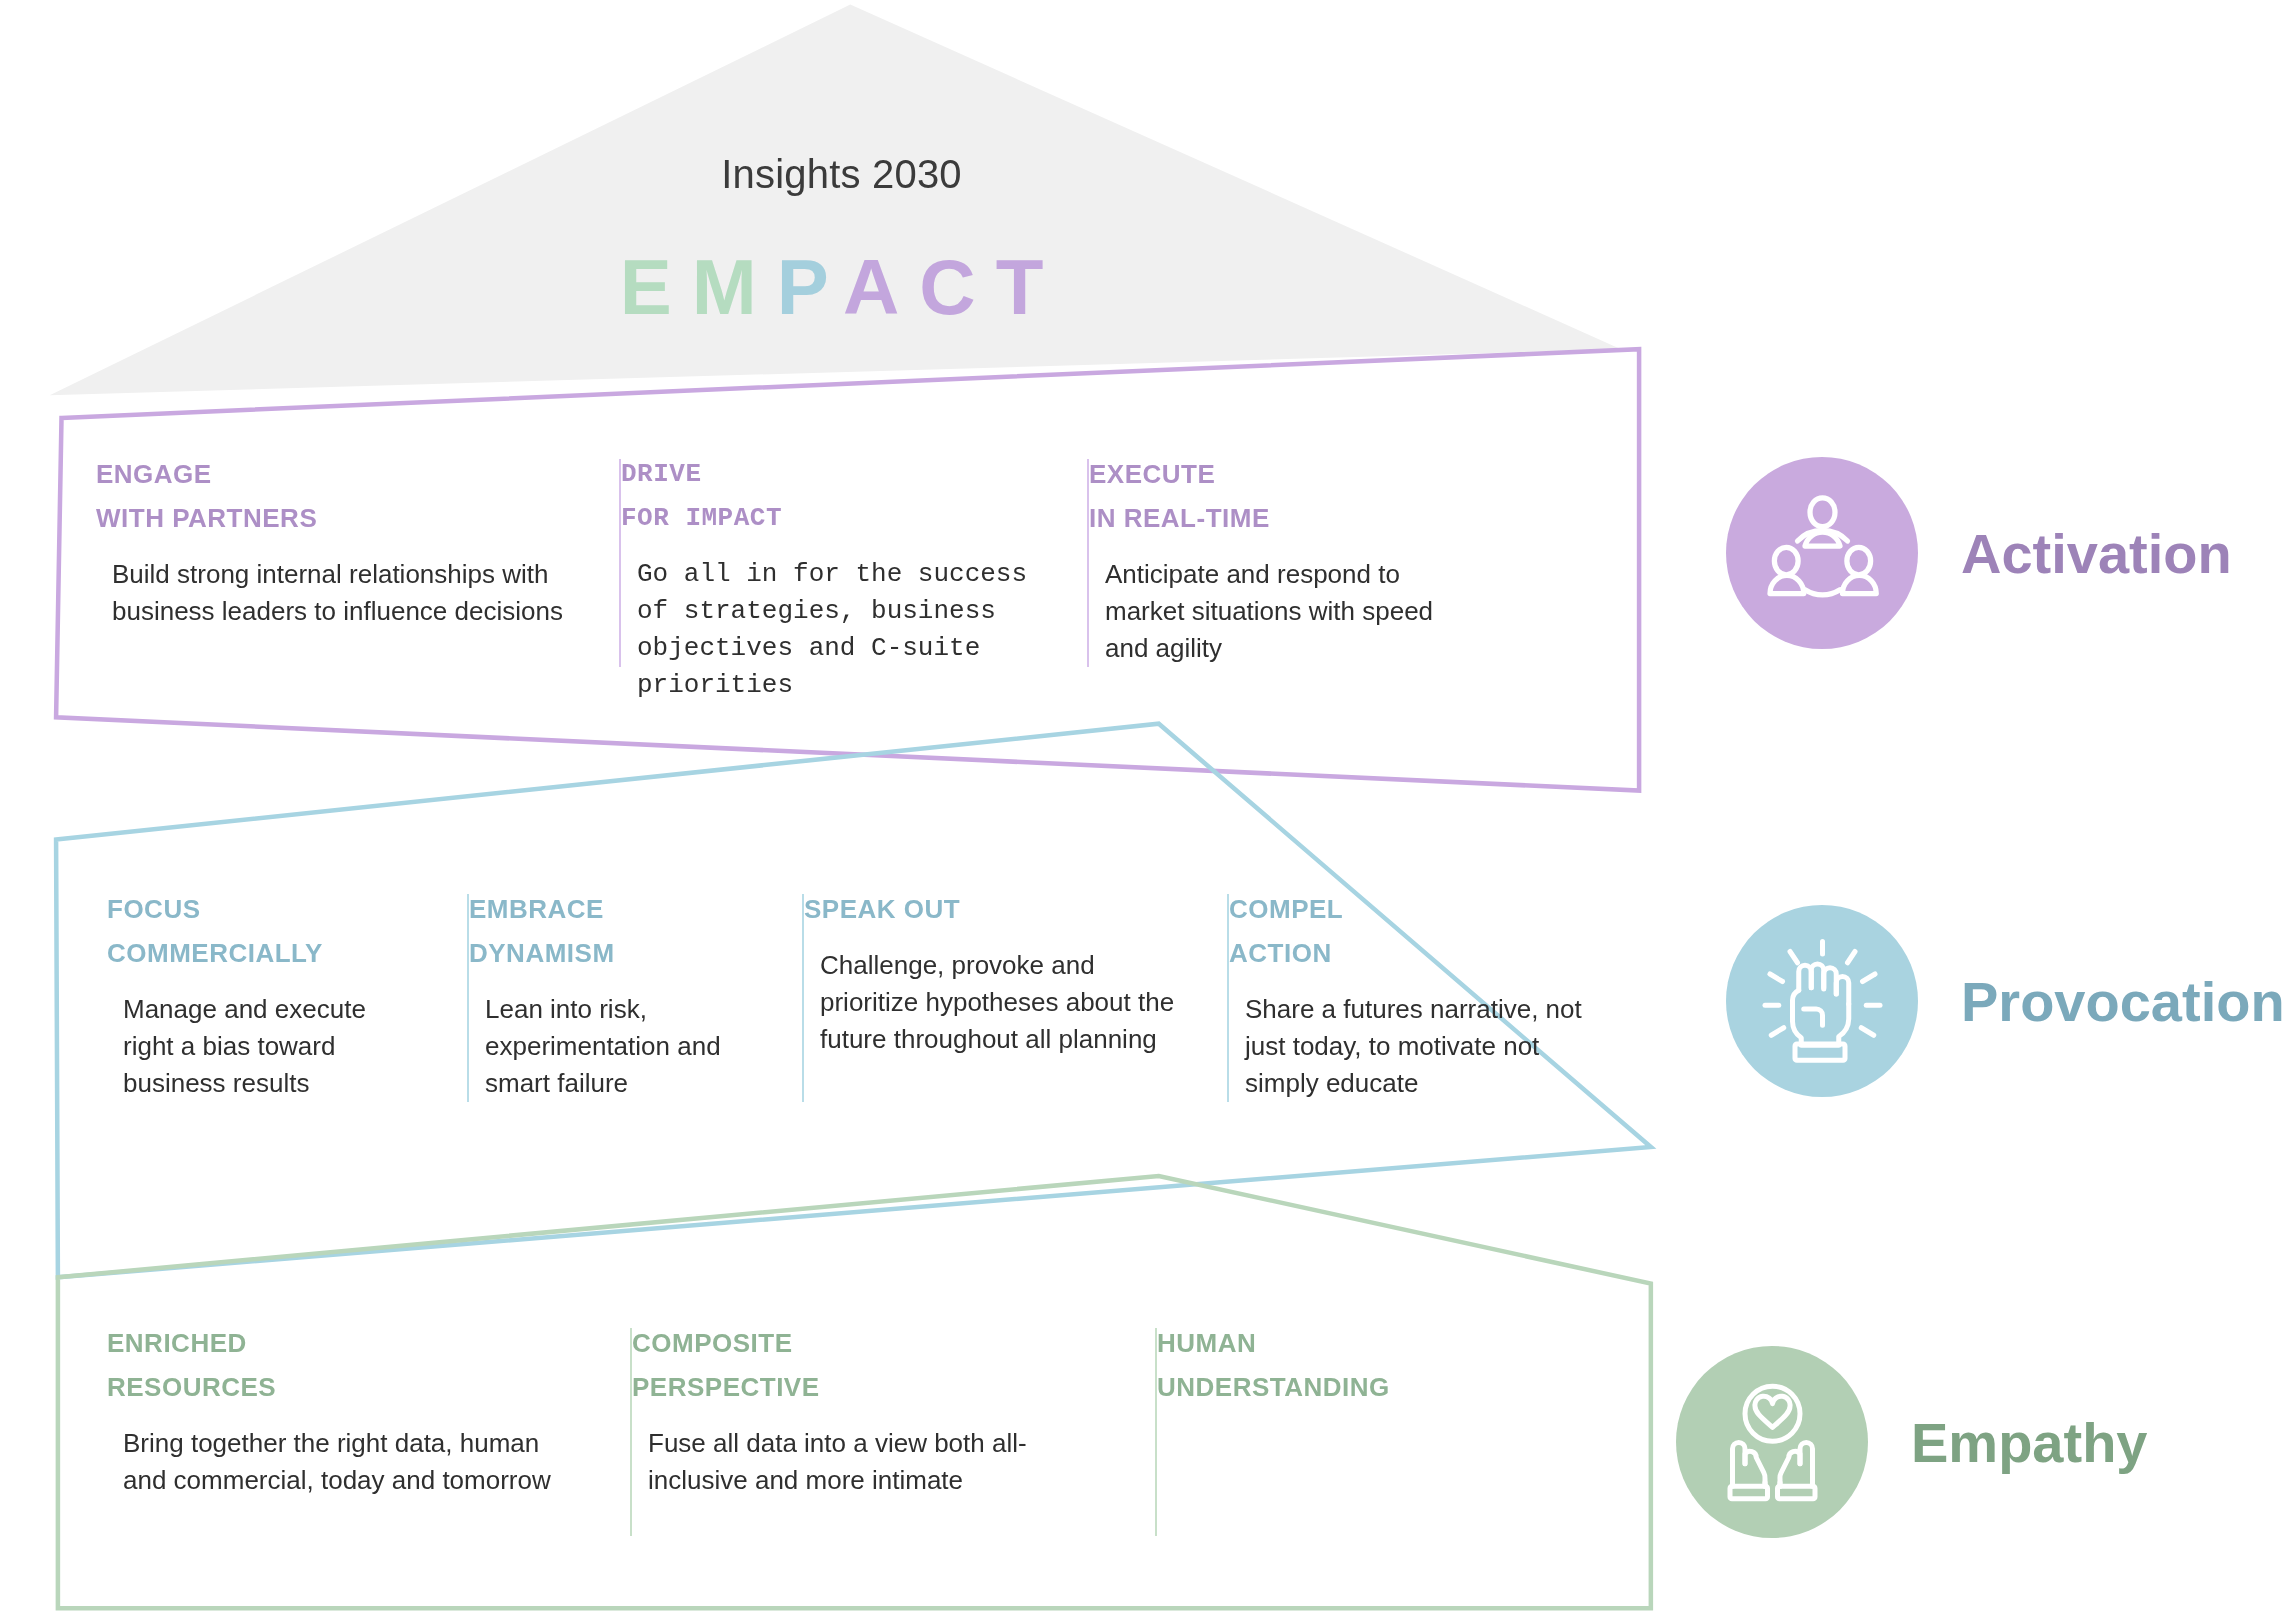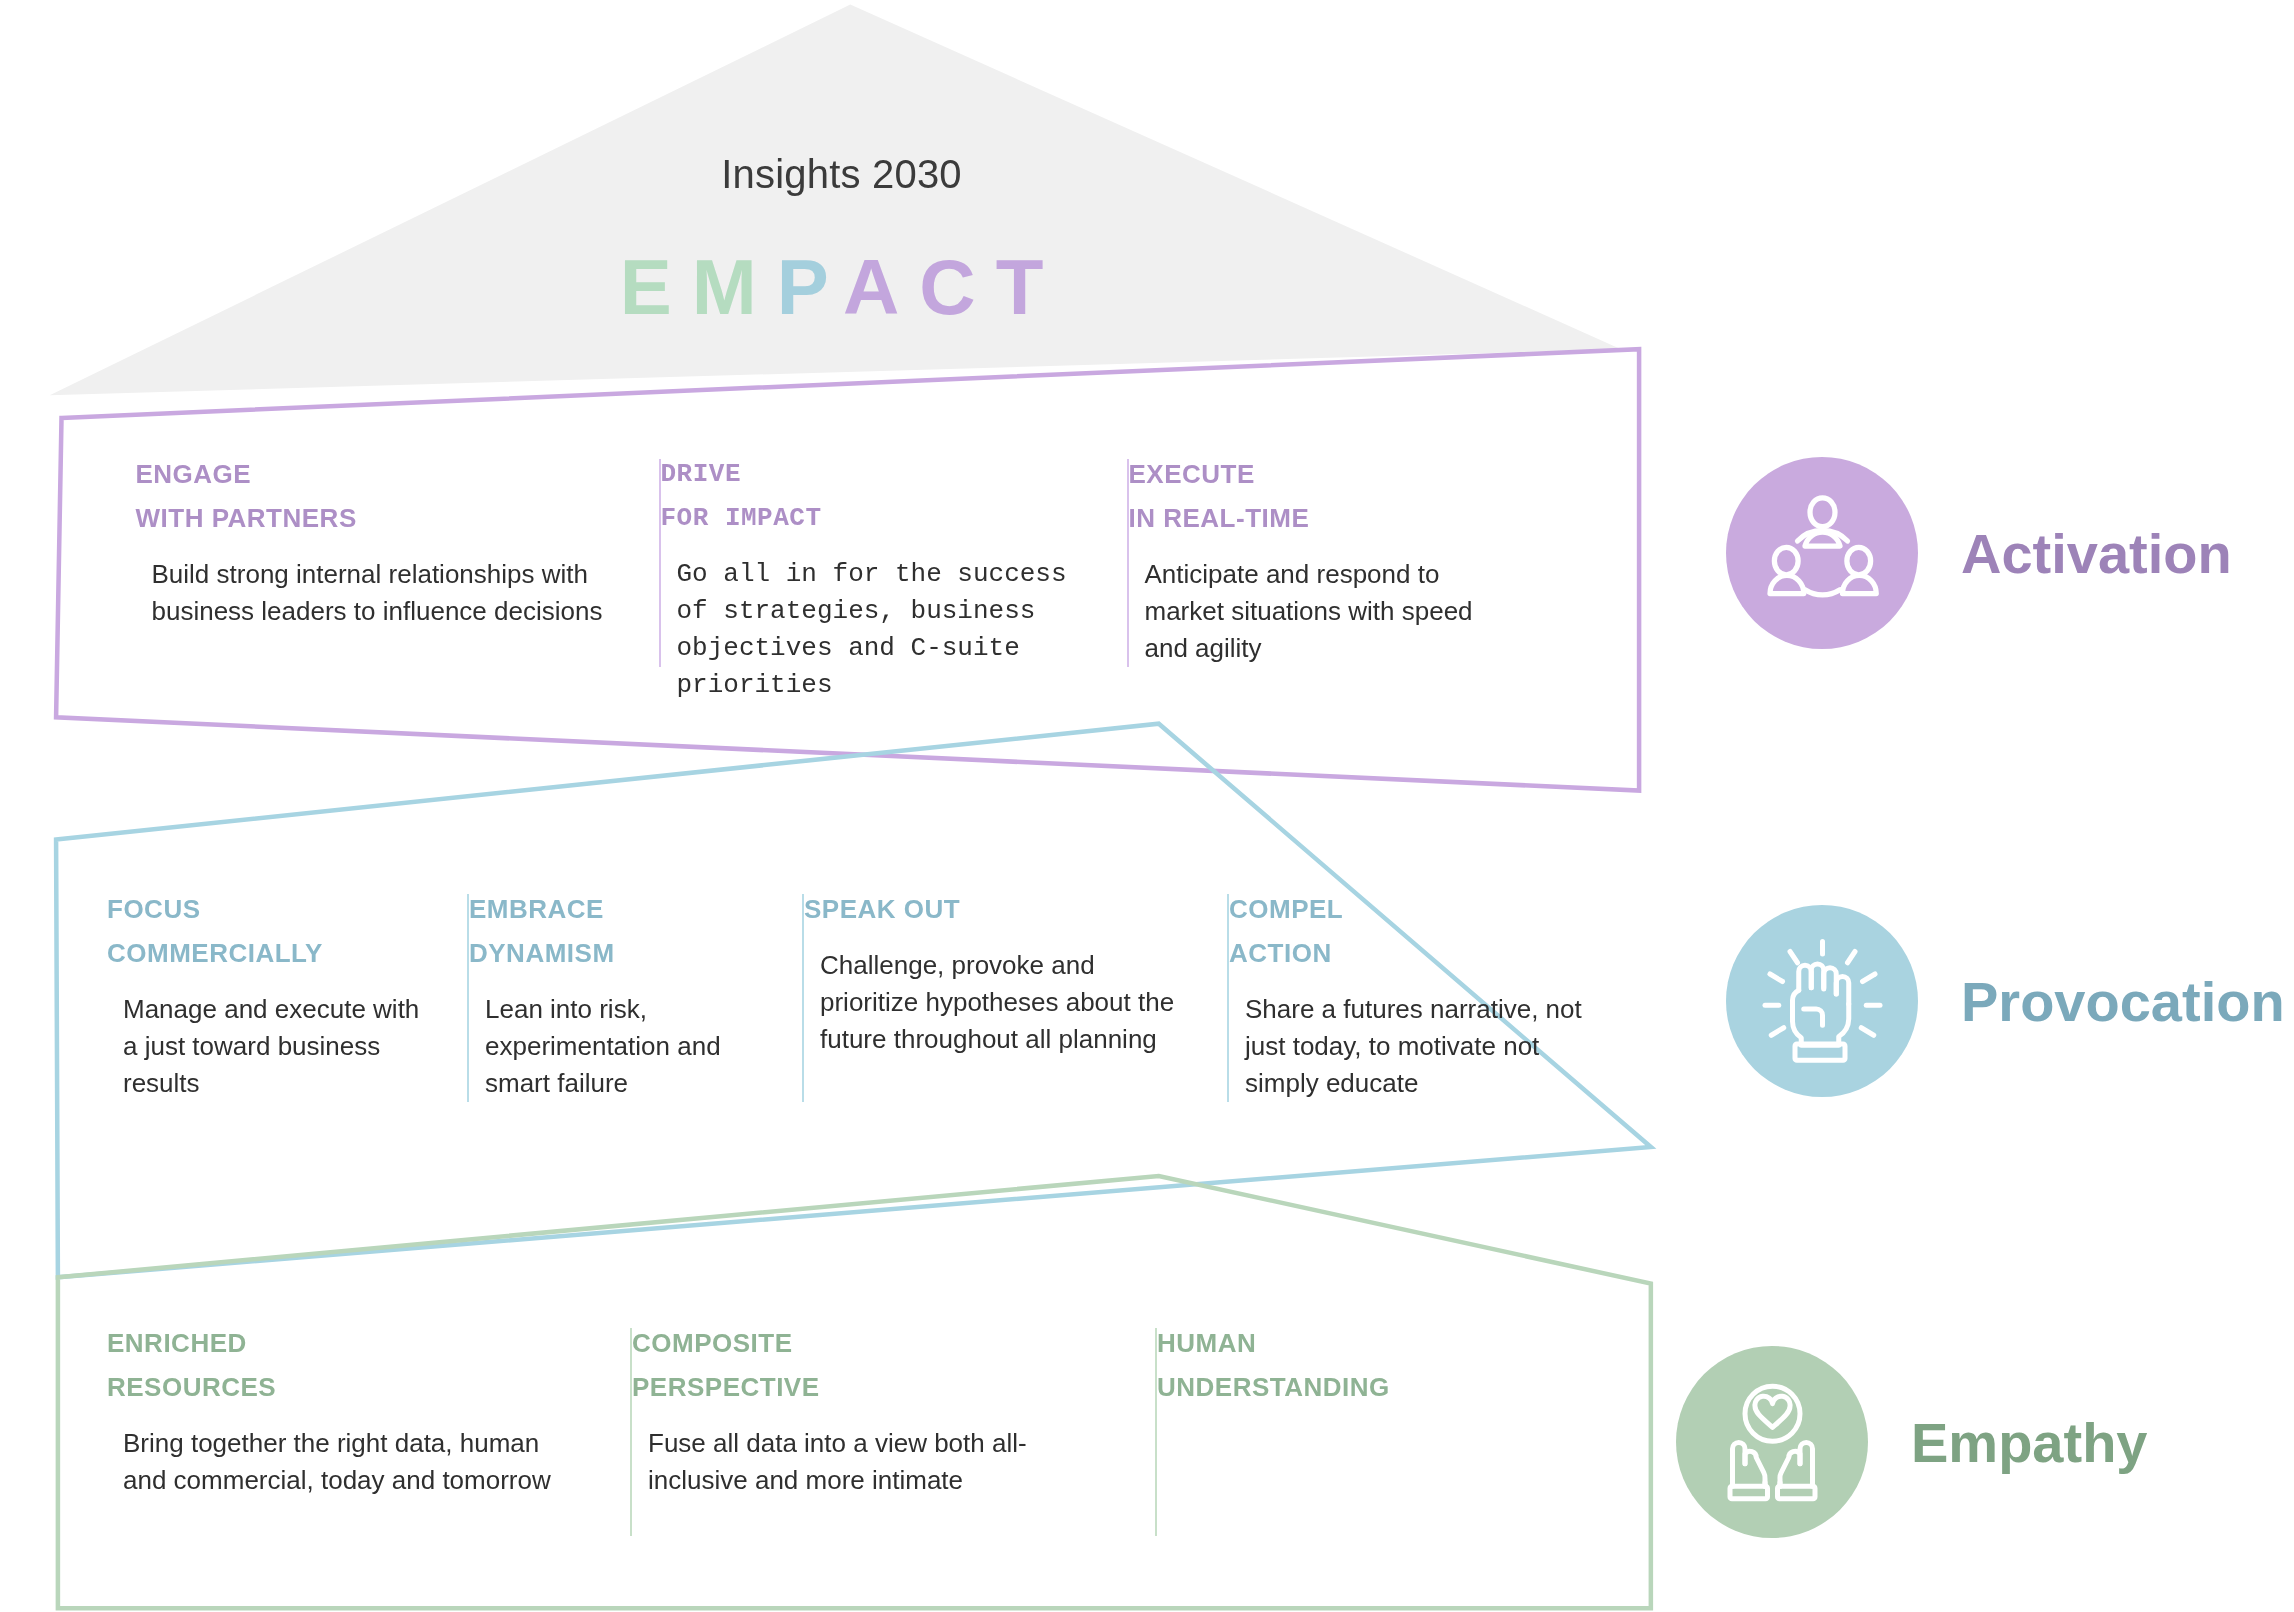--- a/index.html
+++ b/index.html
@@ -136,21 +136,21 @@
     <polygon points="62,928 1281,800 1825,1268 64,1412" fill="none" stroke="#a7d4e2" stroke-width="5"></polygon>
 
     <polygon points="64,1412 1281,1300 1825,1419 1825,1778 64,1778" fill="none" stroke="#b9d6bb" stroke-width="5"></polygon>
   </svg>
 
   <div class="roof-title">Insights 2030</div>
   <div class="empact">
     <span class="l-green">E</span><span class="l-green">M</span><span class="l-blue">P</span><span class="l-purple">A</span><span class="l-purple">C</span><span class="l-purple">T</span>
   </div>
 
-  <div class="cols purple" style="left:107px; top:452px; width:1484px;justify-content:center;">
+  <div class="cols purple" style="left:96px; top:452px; width:1484px;">
     <div class="col" style="width:525px;">
       <div class="col-title">ENGAGE
 WITH PARTNERS</div>
       <div class="col-body">Build strong internal relationships with business leaders to influence decisions</div>
       <div class="divider"></div>
     </div>
     <div class="col" style="width:468px;font-family:Liberation Mono, monospace;">
       <div class="col-title">DRIVE
 FOR IMPACT</div>
       <div class="col-body">Go all in for the success of strategies, business objectives and C-suite priorities</div>
@@ -160,21 +160,21 @@
       <div class="col-title">EXECUTE
 IN REAL-TIME</div>
       <div class="col-body">Anticipate and respond to market situations with speed and agility</div>
     </div>
   </div>
 
   <div class="cols blue" style="left:107px; top:887px; width:1538px;">
     <div class="col" style="width:362px;">
       <div class="col-title">FOCUS
 COMMERCIALLY</div>
-      <div class="col-body">Manage and execute with a just toward business results</div>
+      <div class="col-body">Manage and execute right a bias toward business results</div>
       <div class="divider"></div>
     </div>
     <div class="col" style="width:335px;">
       <div class="col-title">EMBRACE
 DYNAMISM</div>
       <div class="col-body">Lean into risk, experimentation and smart failure</div>
       <div class="divider"></div>
     </div>
     <div class="col" style="width:425px;">
       <div class="col-title">SPEAK OUT</div>

